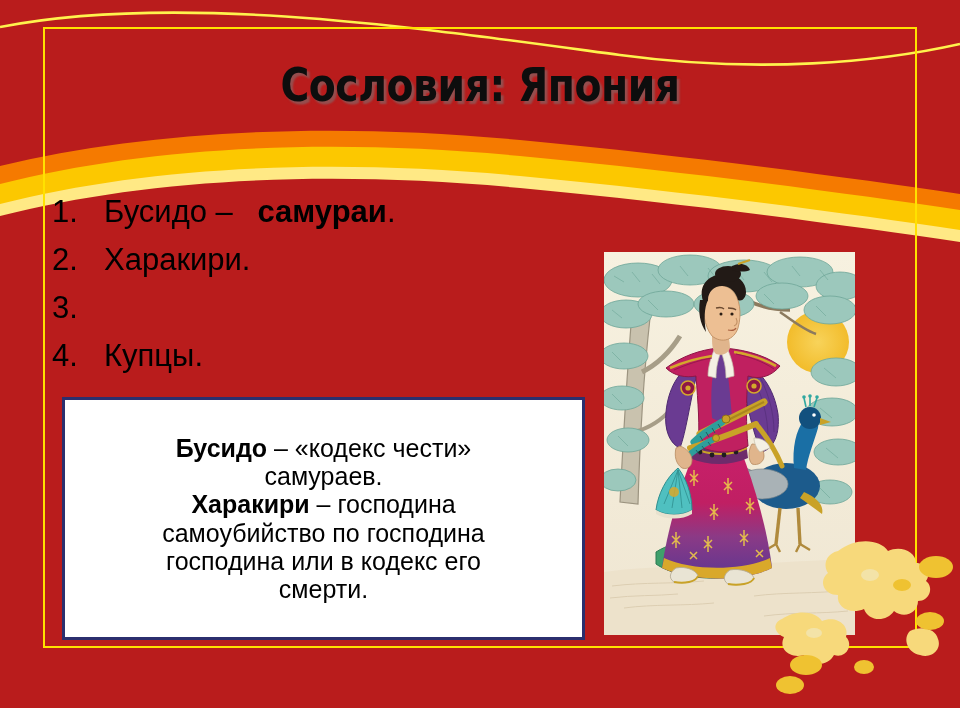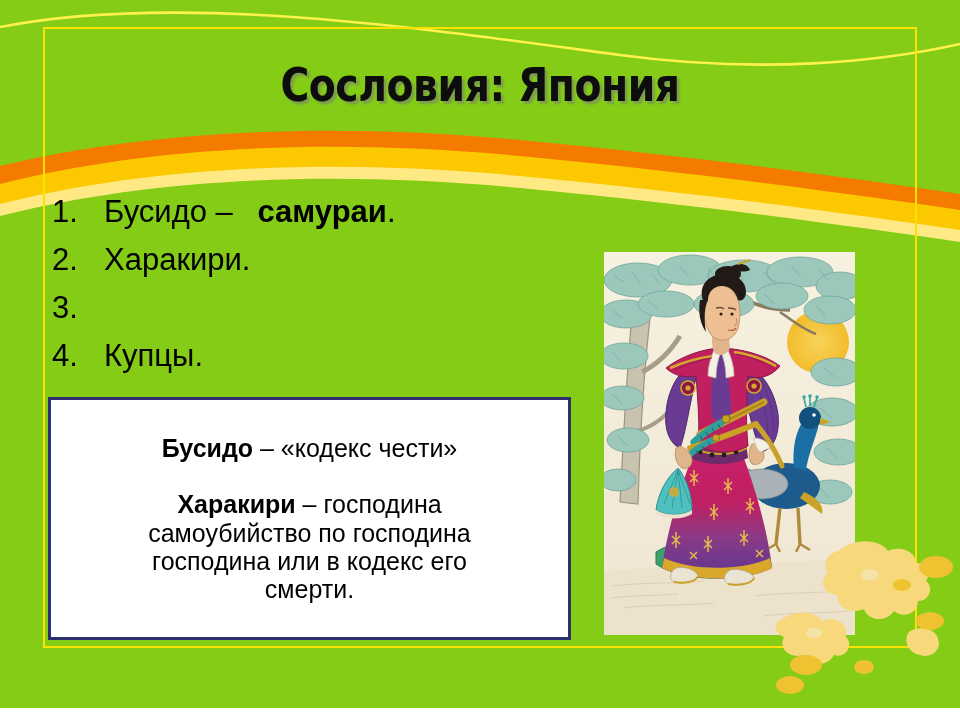--- a/index.html
+++ b/index.html
@@ -1,20 +1,20 @@
 <!DOCTYPE html>
 <html><head>
 <meta charset="utf-8">
 <style>
   html,body{margin:0;padding:0;}
   body{
     width:960px;height:720px;overflow:hidden;background:#ffffff;
     font-family:"Liberation Sans","DejaVu Sans",sans-serif;
   }
-  .slide{position:relative;width:960px;height:708px;background:#84cc16;overflow:hidden;}
+  .slide{position:relative;width:960px;height:708px;background:#b91c1c;overflow:hidden;}
 
   
   .frame{
     position:absolute;left:43px;top:27px;width:874px;height:621px;
     border:2px solid #FFE100;box-sizing:border-box;pointer-events:none;z-index:3;
   }
 
   
   .wave-top{position:absolute;left:0;top:0;width:960px;height:190px;z-index:2;}
   .wave-band{position:absolute;left:0;top:130px;width:960px;height:130px;z-index:2;}
@@ -37,21 +37,21 @@
     display:flex;align-items:baseline;
     font-size:31px;color:#000;line-height:1.0;margin-bottom:17px;
     font-family:"Liberation Sans","DejaVu Sans",sans-serif;
   }
   .li-num{width:52px;flex:0 0 52px;font-size:31px;}
   .li-text{white-space:nowrap;}
   .li-text b{font-weight:700;margin-left:16px;}
 
   
   .defbox{
-    position:absolute;left:48px;top:397px;width:523px;height:243px;
+    position:absolute;left:62px;top:397px;width:523px;height:243px;
     border:3px solid #2B2F6E;box-sizing:border-box;background:#fff;z-index:4;
     display:flex;align-items:center;justify-content:center;
   }
   .defbox-inner{
     text-align:center;font-size:25px;line-height:1.13;color:#000;
     padding:0 6px;
     font-family:"Liberation Sans","DejaVu Sans",sans-serif;
   }
   .defbox-inner b{font-weight:700;}
 
@@ -109,21 +109,21 @@
     <div class="list-item">
       <span class="li-num">4.</span>
       <span class="li-text"><span>Купцы.</span><b></b><span></span></span>
     </div>
 
   </div>
 
   <div class="defbox">
     <div class="defbox-inner">
       <b>Бусидо</b><span> – «кодекс чести»</span><br>
-      <br>
+      <span>самураев.</span><br>
       <b>Харакири</b><span> – господина</span><br>
       <span>самоубийство по господина</span><br>
       <span>господина или в кодекс его</span><br>
       <span>смерти.</span>
     </div>
   </div>
 
   <div class="picture">
     <svg width="251" height="383" viewBox="0 0 251 383">
       <defs>

